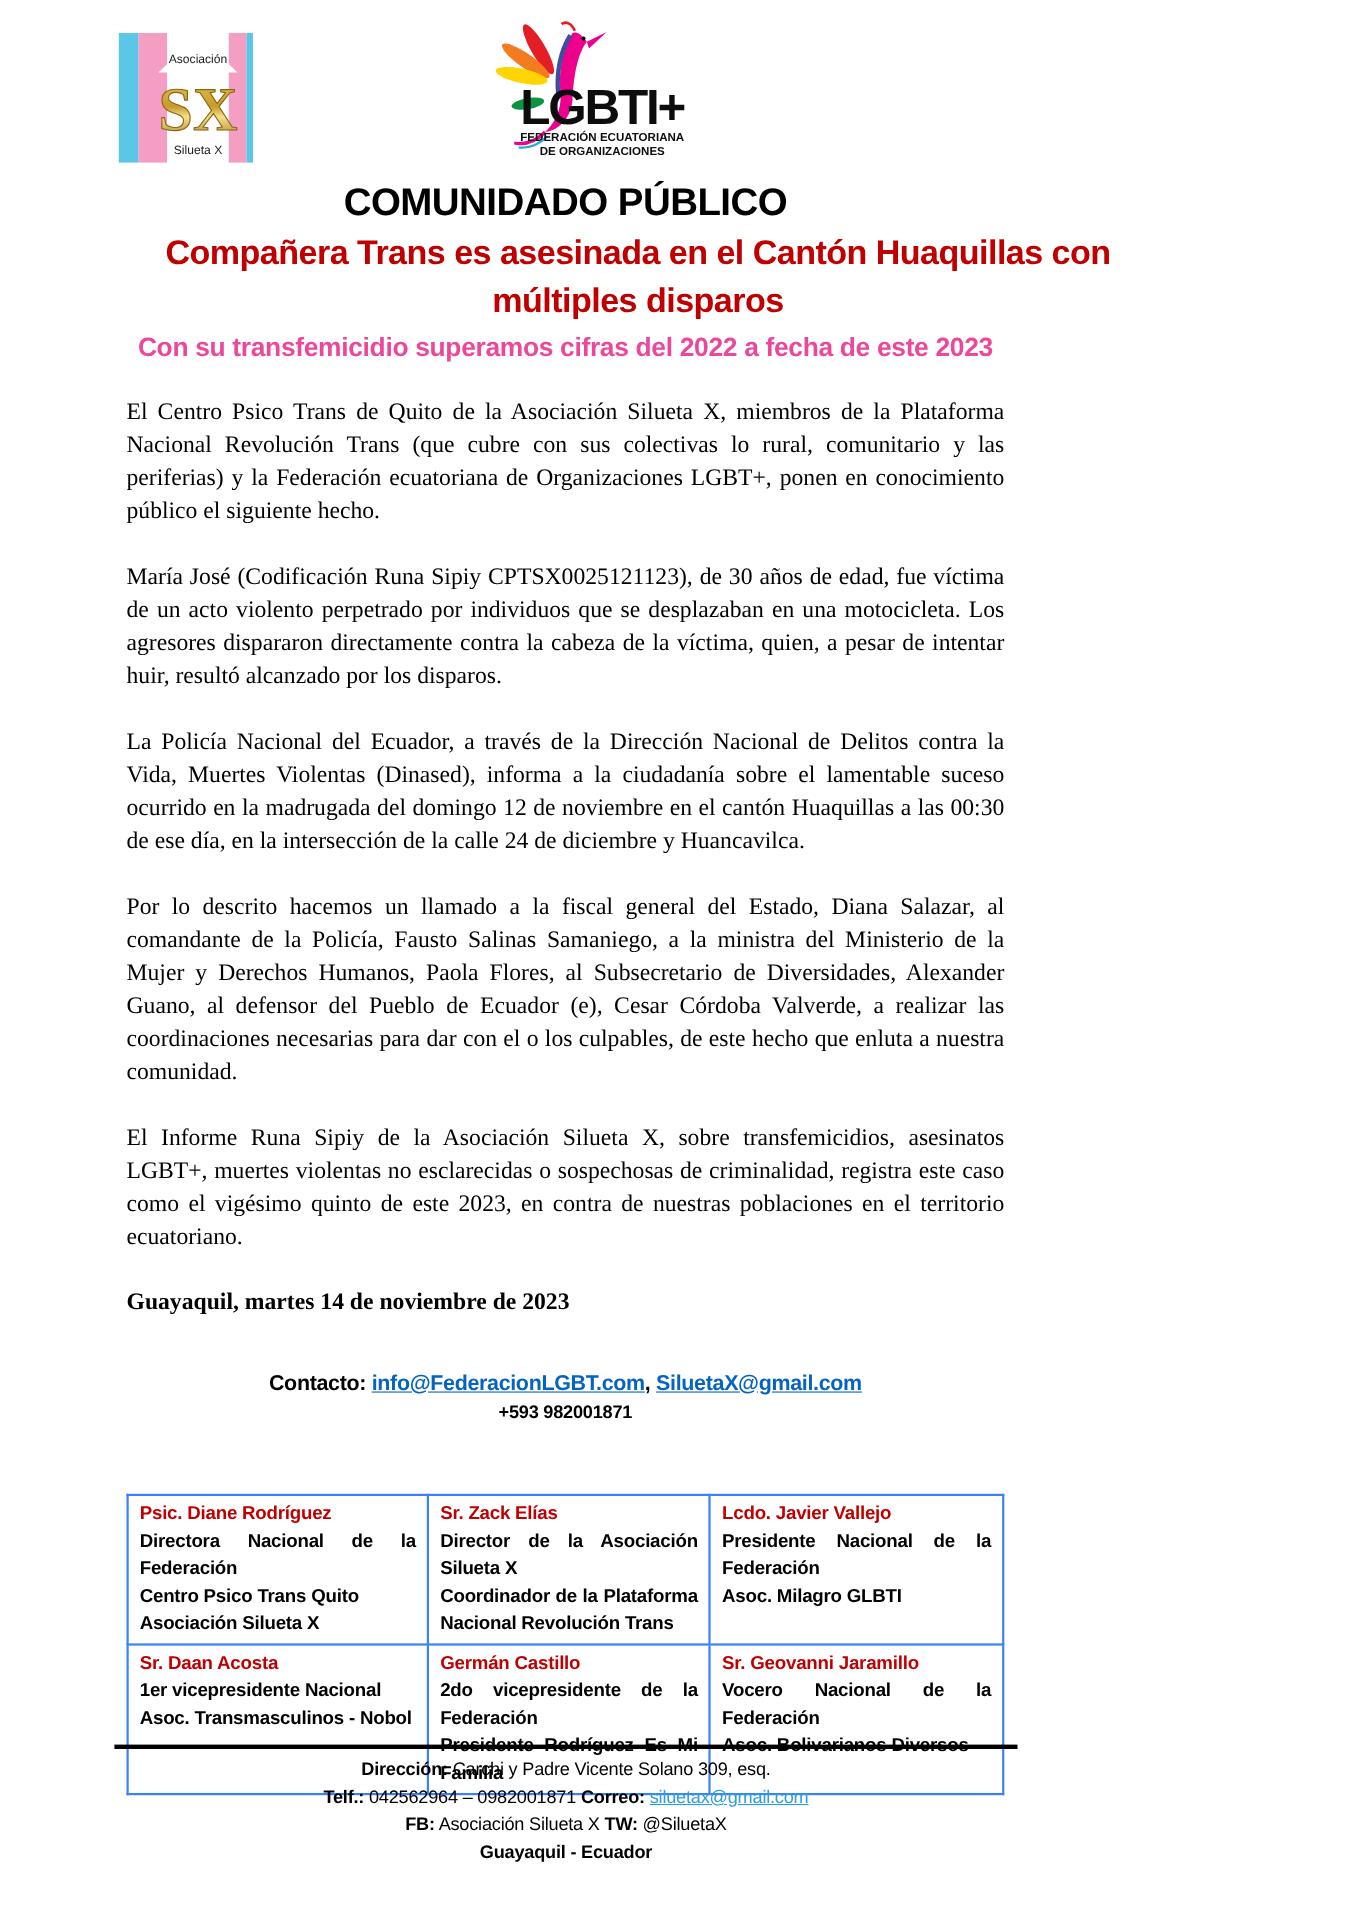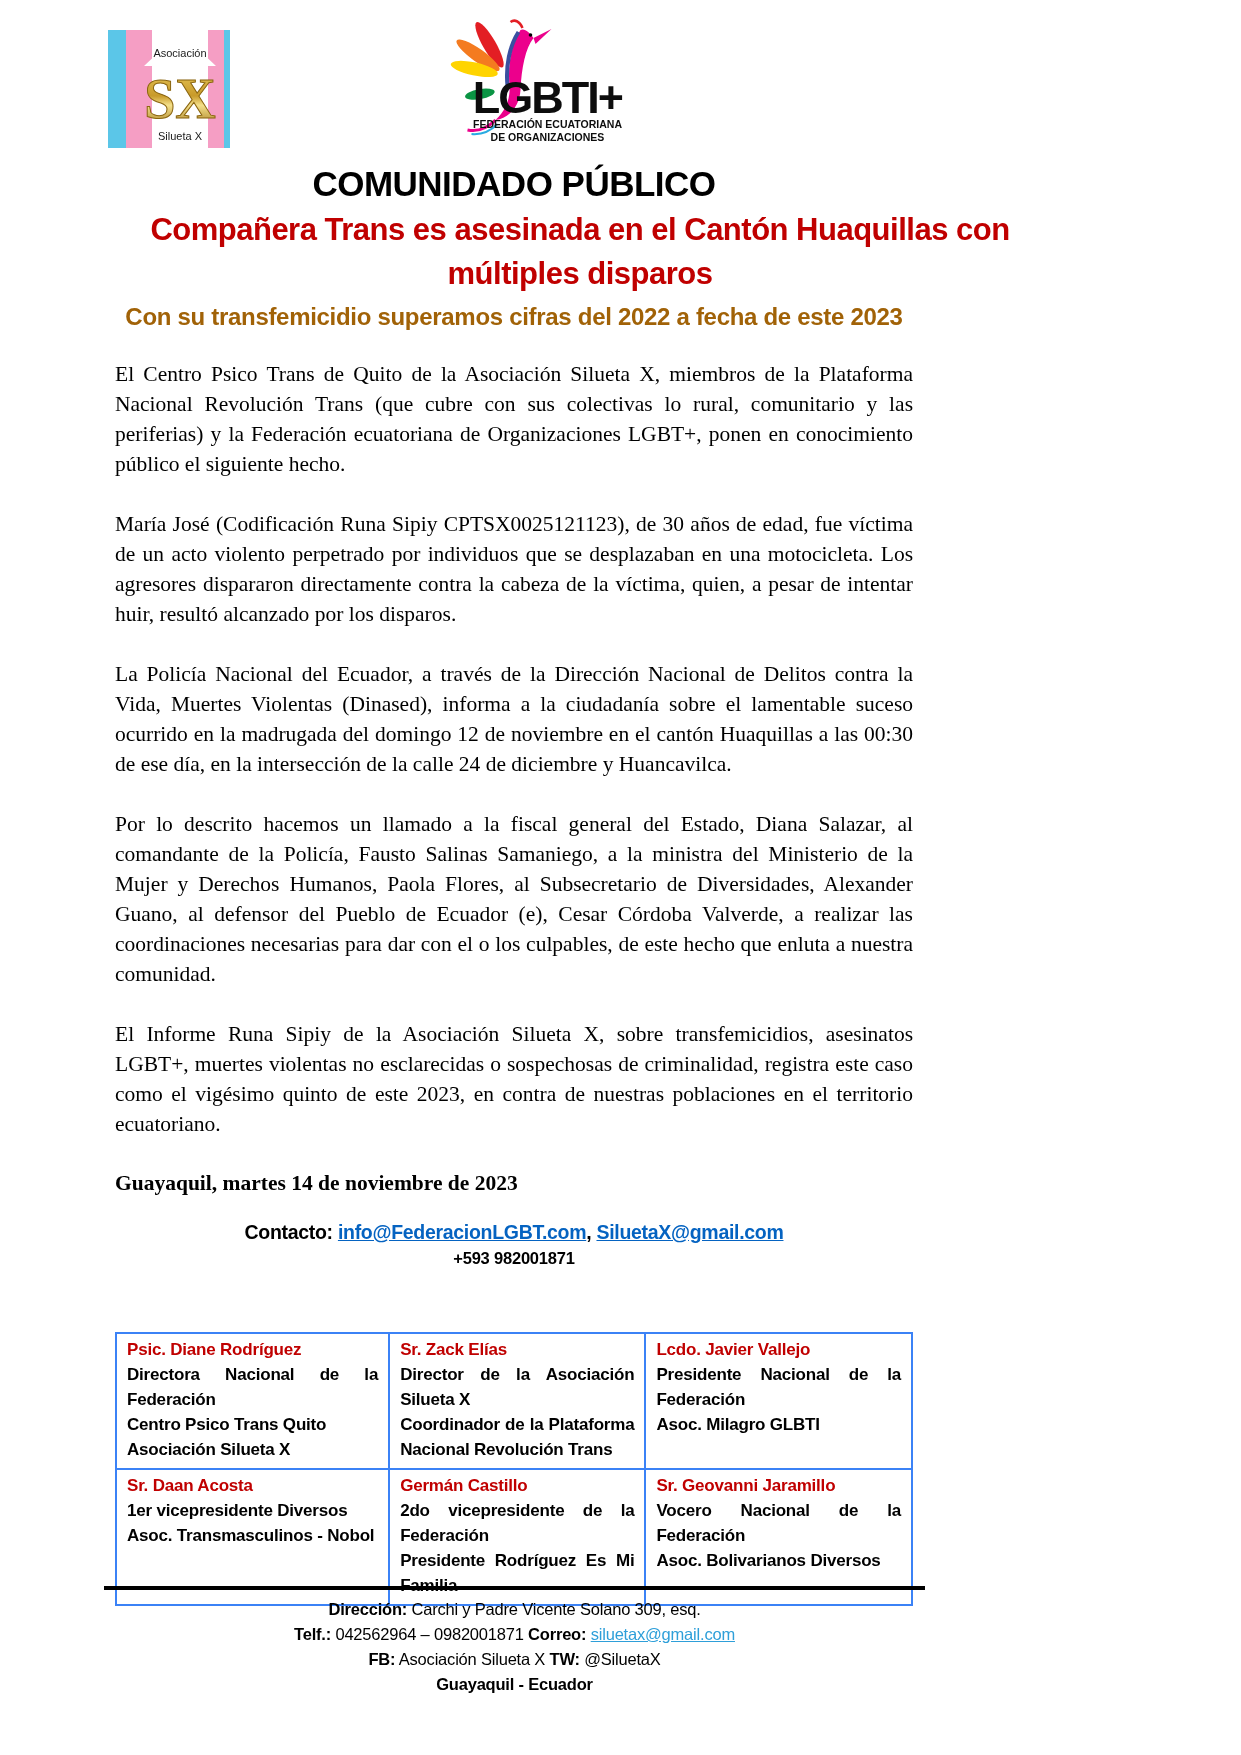--- a/index.html
+++ b/index.html
@@ -19,31 +19,31 @@
     text-align:center; font-family:"Liberation Sans", sans-serif;
     font-weight:bold; font-size:35px; letter-spacing:-0.5px; line-height:36px;
   }
   .headline {
     width:930px; margin:6px auto 0; text-align:center;
     font-family:"Liberation Sans", sans-serif; font-weight:bold;
     font-size:31px; line-height:44px; letter-spacing:-0.5px; color:#C00000;
   }
   .subtitle {
     margin-top:4px; text-align:center; font-family:"Liberation Sans", sans-serif;
-    font-weight:bold; font-size:24px; line-height:33px; letter-spacing:-0.3px; color:#a16207;
+    font-weight:bold; font-size:24px; line-height:33px; letter-spacing:-0.3px; color:#ec4899;
   }
   .body-text { margin-top:26px; }
   .body-text p {
     margin:0 0 30px 0; font-size:21.5px; line-height:30px;
     text-align:justify; text-justify:inter-word;
   }
   .date-line { font-size:21.5px; font-weight:bold; margin:32px 0 0 0; }
 
   .contact-line {
-    margin-top:22px; text-align:center; font-family:"Liberation Sans", sans-serif;
+    margin-top:48px; text-align:center; font-family:"Liberation Sans", sans-serif;
     font-weight:bold; font-size:19.5px; letter-spacing:-0.3px; line-height:28px;
   }
   .phone-line {
     text-align:center; font-family:"Liberation Sans", sans-serif;
     font-weight:bold; font-size:16.5px; line-height:24px; letter-spacing:-0.2px;
   }
   .link  { color:#0563C1; text-decoration:underline; cursor:pointer; }
   .flink { color:#2E9FD9; text-decoration:underline; cursor:pointer; }
 
   
@@ -154,21 +154,21 @@
           </td>
           <td class="c3">
             <div class="sig-name">Lcdo. Javier Vallejo</div>
             <div class="sig-line">Presidente Nacional de la Federación</div>
             <div class="sig-line">Asoc. Milagro GLBTI</div>
           </td>
         </tr>
         <tr>
           <td class="c1">
             <div class="sig-name">Sr. Daan Acosta</div>
-            <div class="sig-line">1er vicepresidente Diversos</div>
+            <div class="sig-line">1er vicepresidente Nacional</div>
             <div class="sig-line">Asoc. Transmasculinos - Nobol</div>
           </td>
           <td class="c2">
             <div class="sig-name">Germán Castillo</div>
             <div class="sig-line">2do vicepresidente de la Federación</div>
             <div class="sig-line">Presidente Rodríguez Es Mi Familia</div>
           </td>
           <td class="c3">
             <div class="sig-name">Sr. Geovanni Jaramillo</div>
             <div class="sig-line">Vocero Nacional de la Federación</div>

